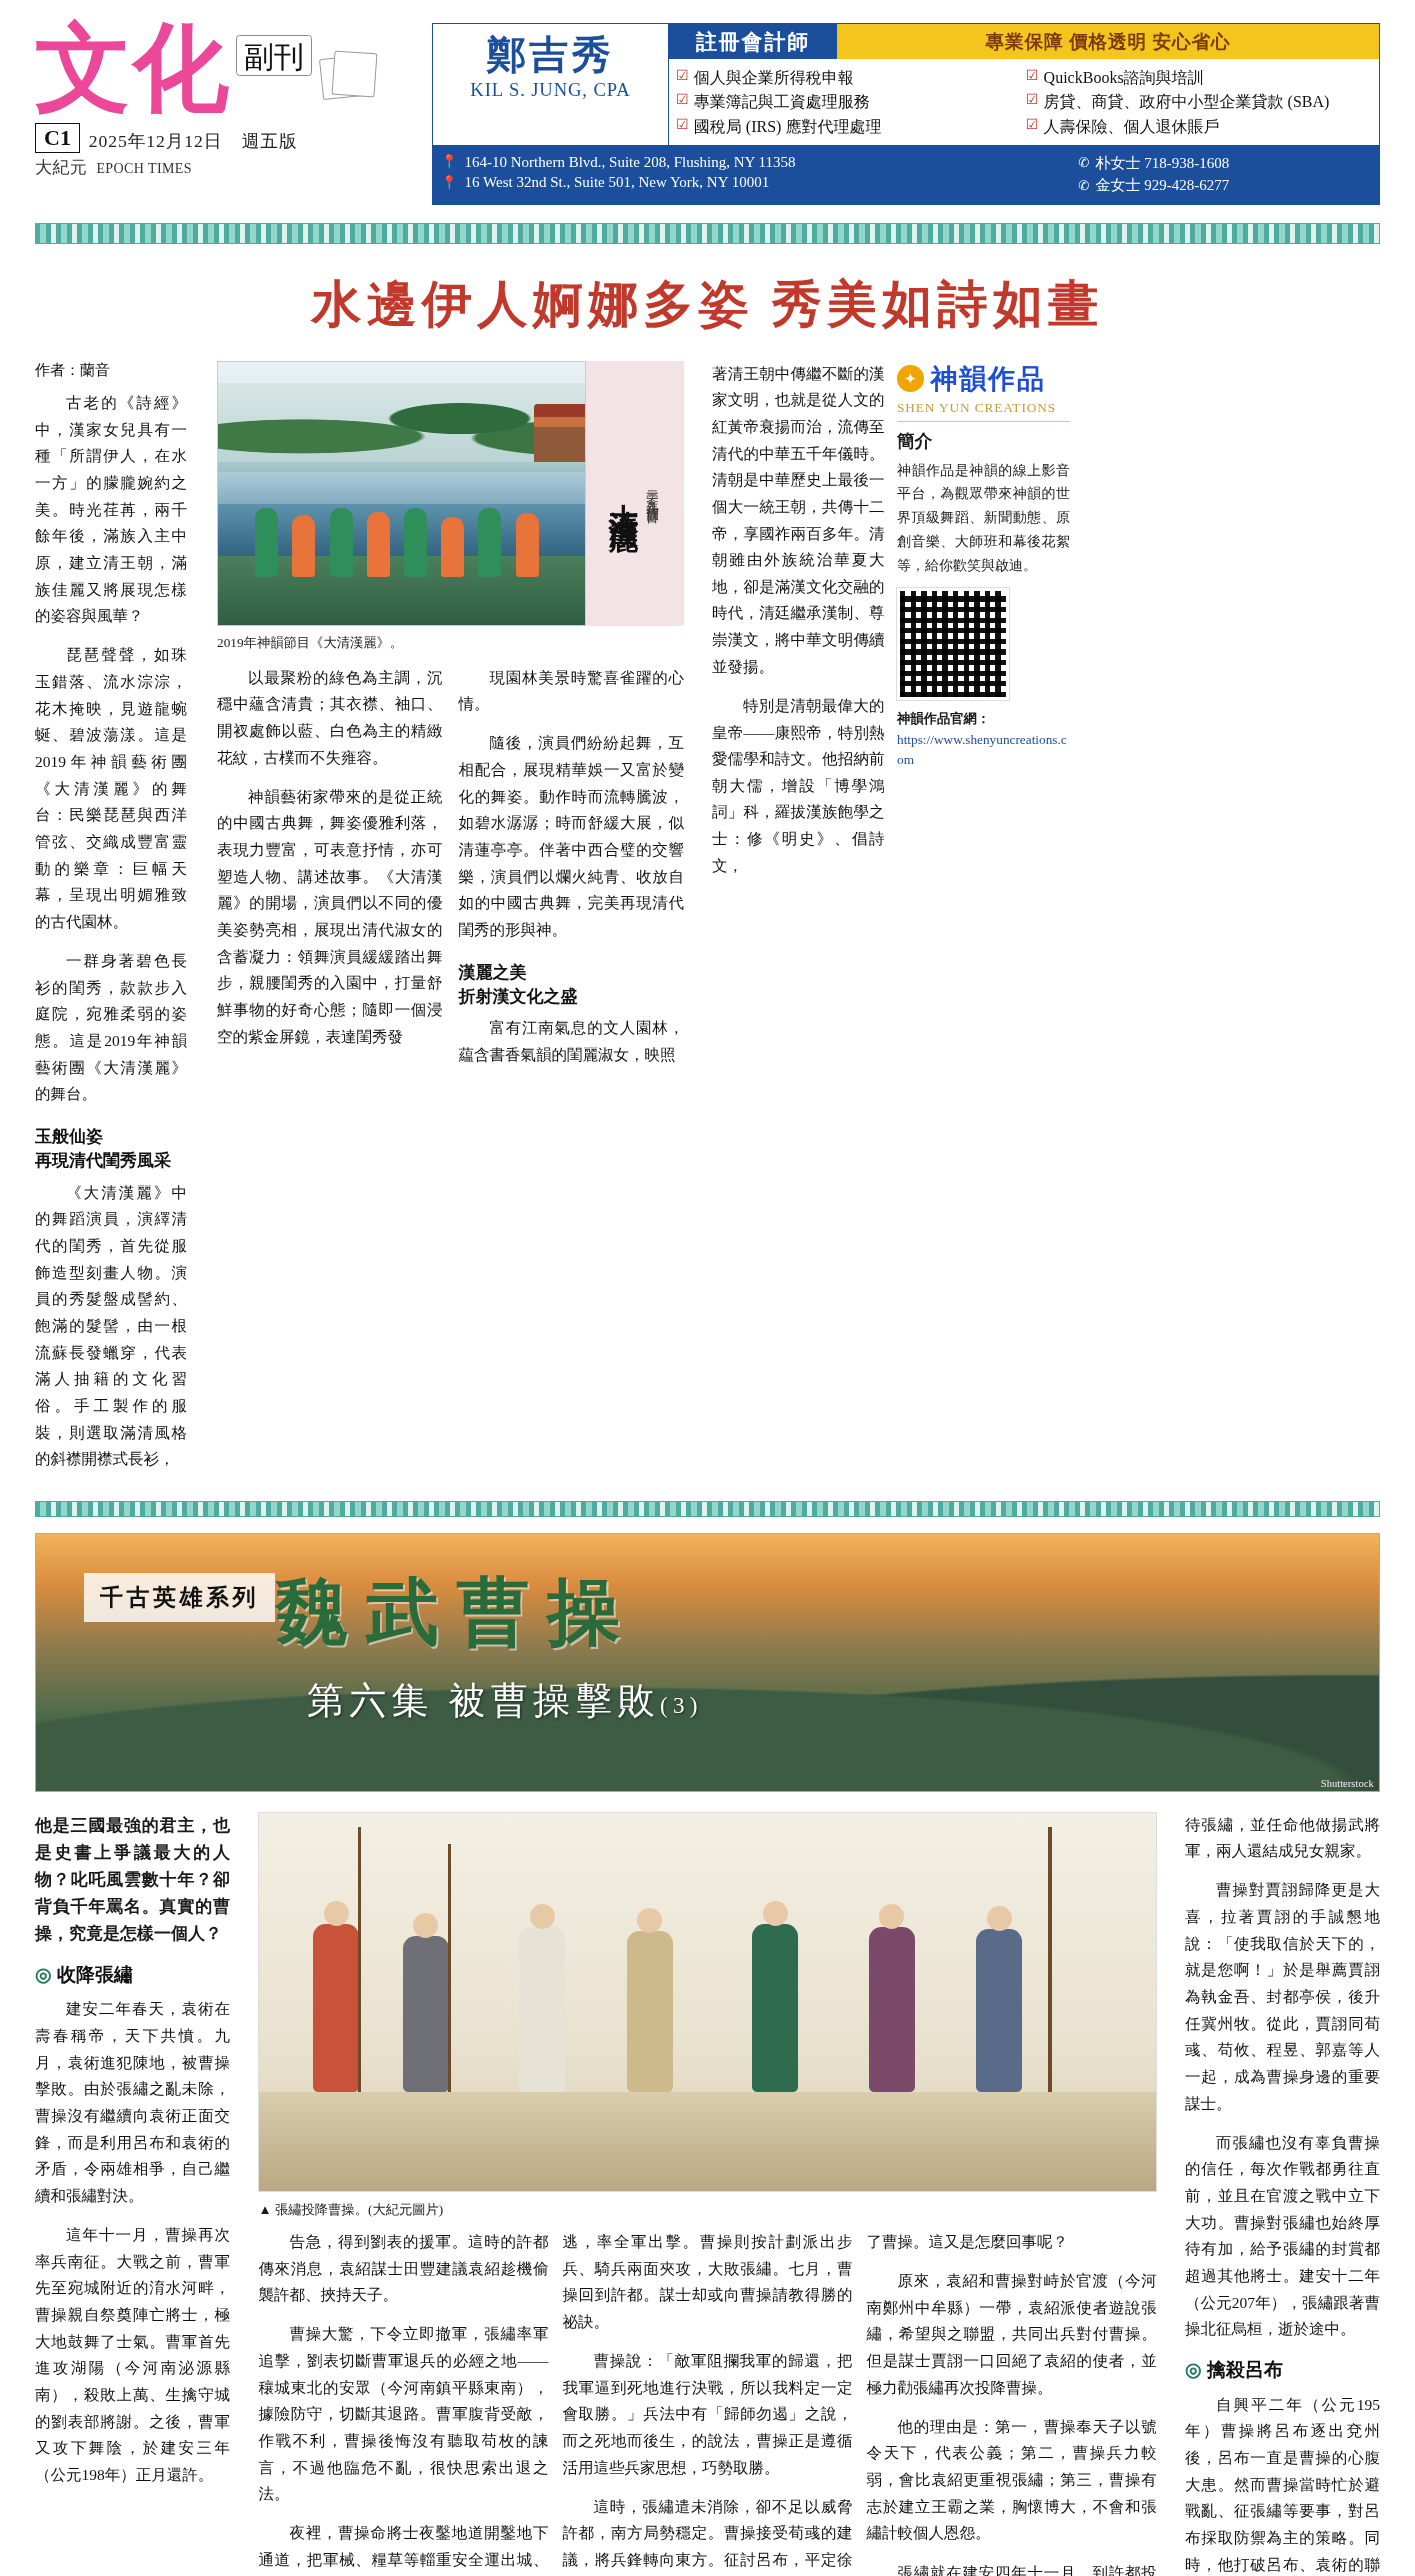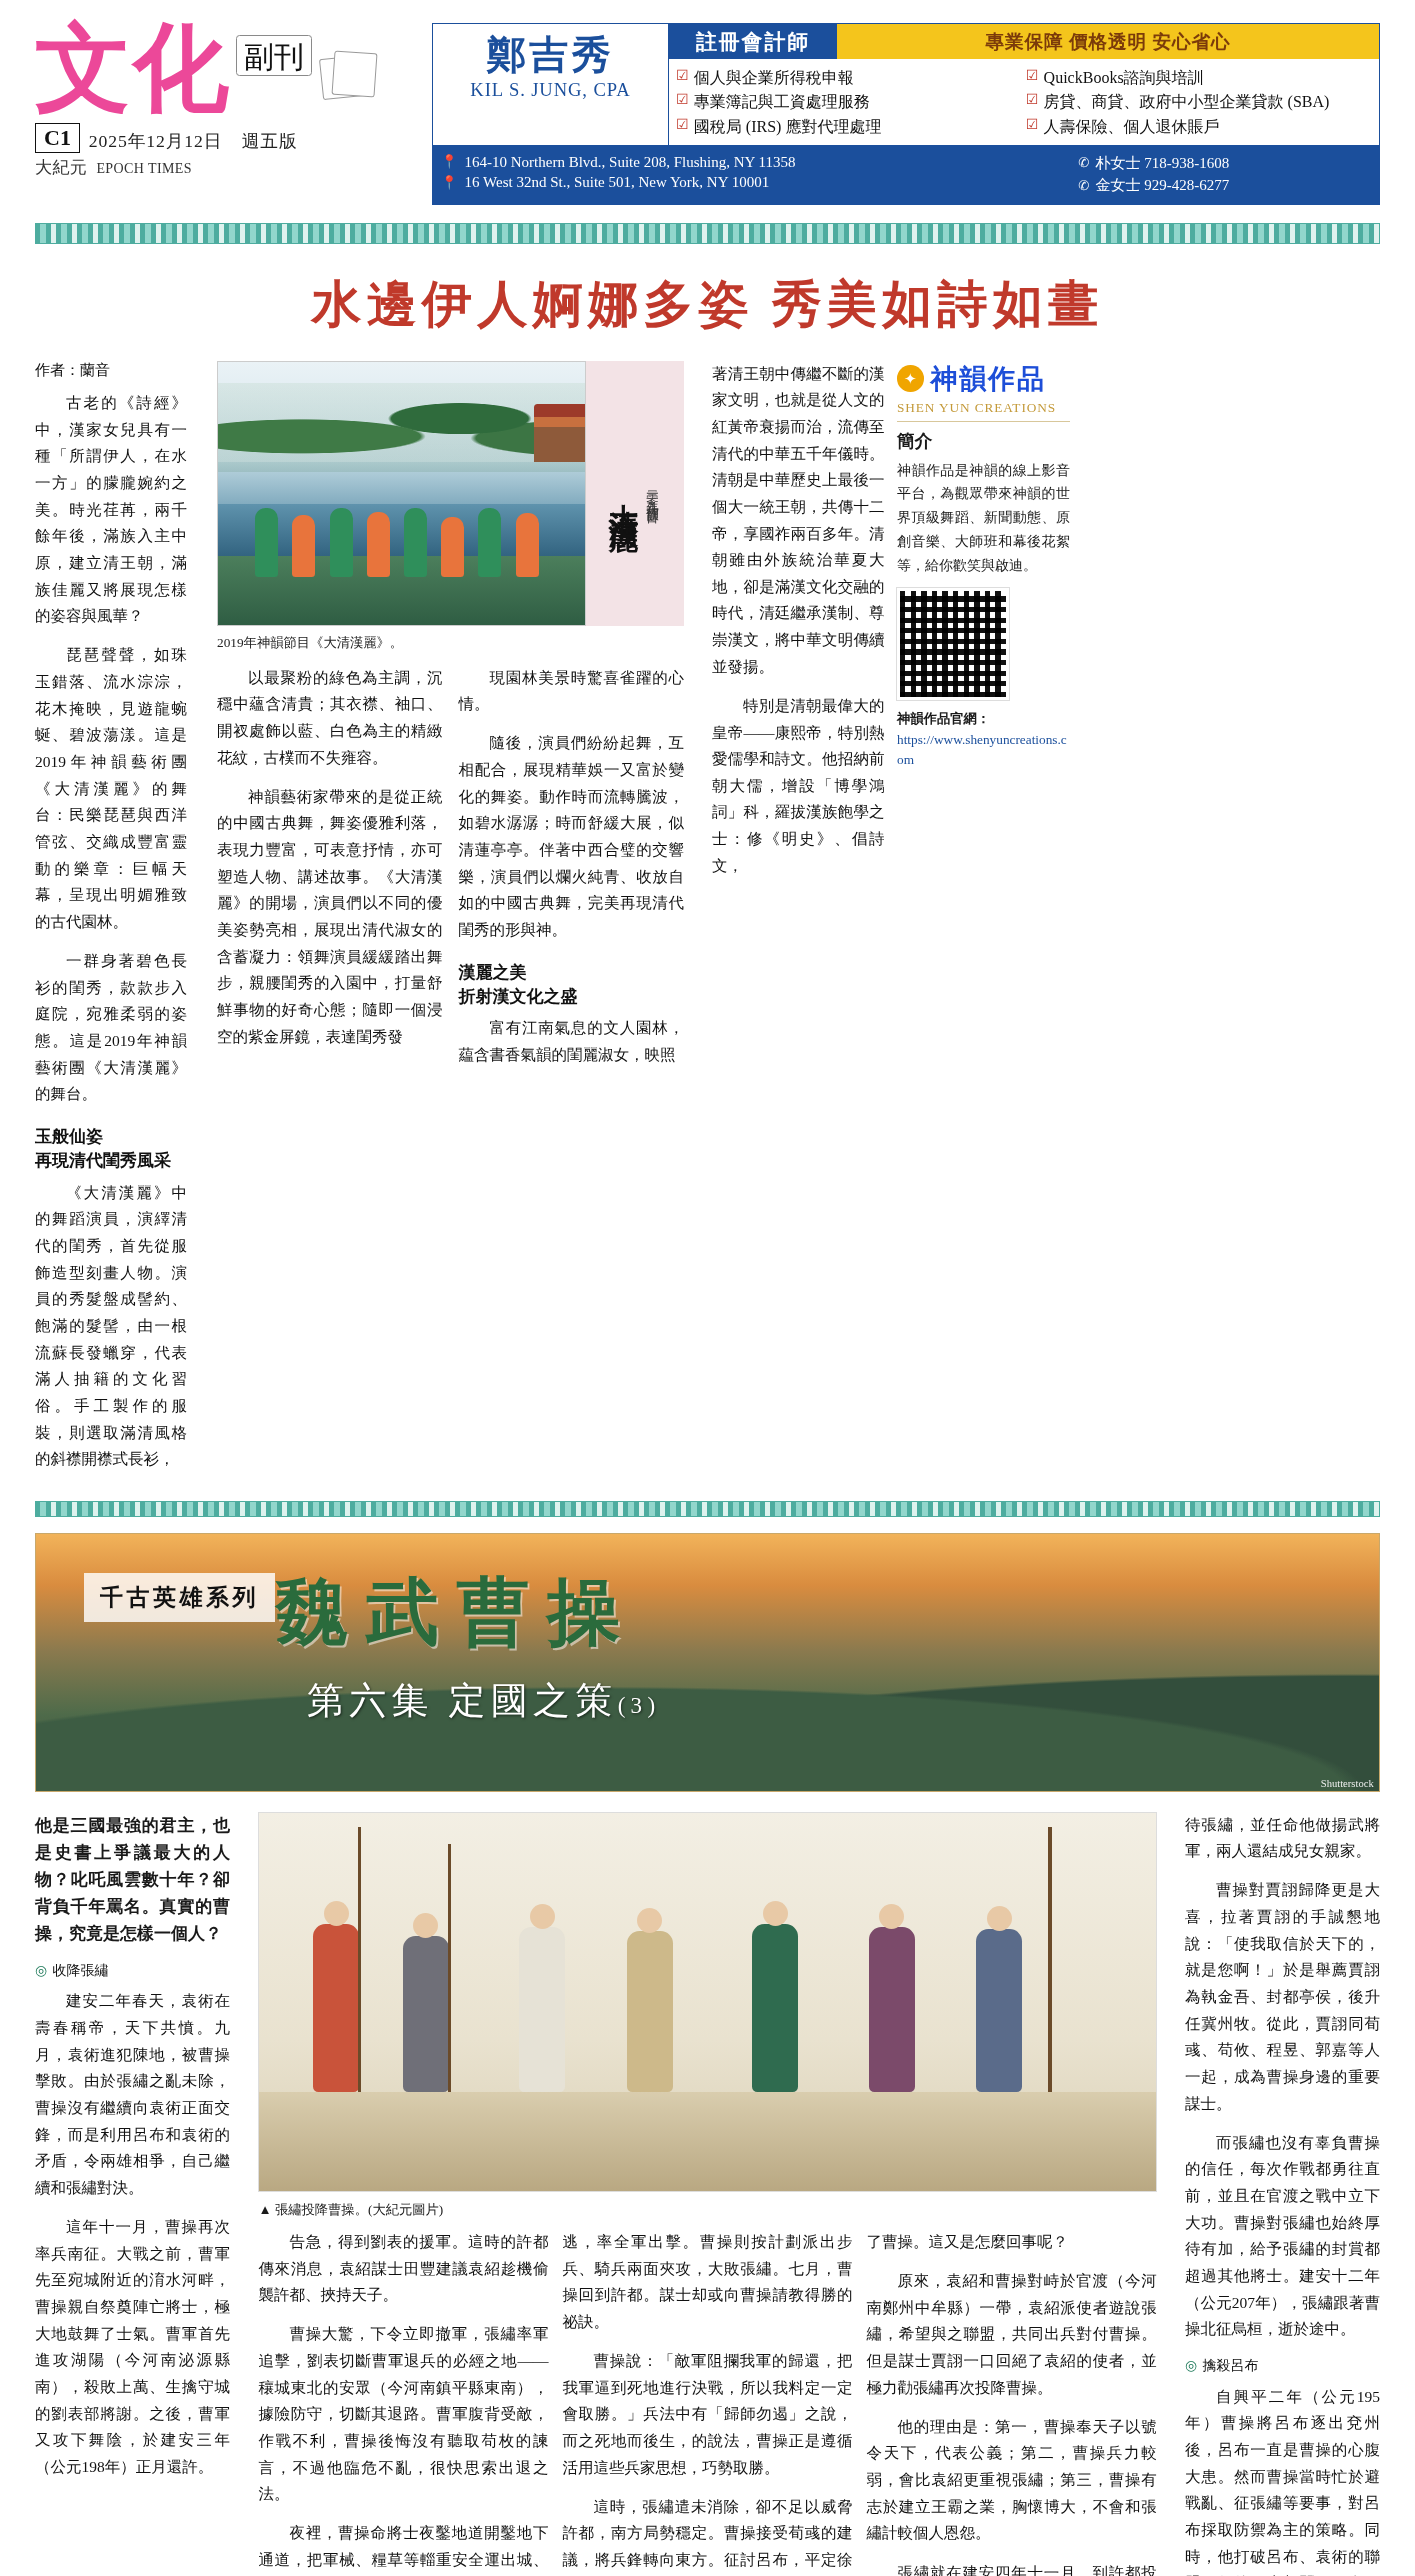--- a/index.html
+++ b/index.html
@@ -180,21 +180,21 @@
     position:absolute;left:271px;top:142px;font-size:37px;color:#fff;letter-spacing:5.3px;
     text-shadow:0.9px 0.9px 2.7px rgba(0,0,0,.6);
   }
   .banner-ep .n{font-size:23px;}
   .banner-credit{position:absolute;right:5.3px;bottom:1.8px;font-size:10.6px;color:#eee;}
 
   
   .art2{display:flex;padding:19.5px 35px 35px 35px;box-sizing:border-box;}
   .a2-left{width:211px;padding-right:16px;box-sizing:border-box;}
   .lead{font-size:17px;font-weight:700;line-height:1.6;text-align:justify;margin-bottom:14px;}
-  .sec-title{font-size:14px;font-weight:400;margin:14px 0 8.8px 0;color:#111;}
+  .sec-title{font-size:19px;font-weight:700;margin:14px 0 8.8px 0;color:#111;}
   .sec-title .dot{color:#1f7a5a;margin-right:5.3px;}
   .a2-mid{flex:1;padding:0 12.4px;box-sizing:border-box;}
   .illus{
     width:100%;height:380px;border:0.9px solid #ddd;box-sizing:border-box;
     background:linear-gradient(180deg,#f3efe4 0%,#e9e2cf 60%,#d9cfb4 100%);
     position:relative;overflow:hidden;
   }
   .illus .ground{position:absolute;left:0;bottom:0;width:100%;height:26%;
     background:linear-gradient(180deg,#d9cdae,#b9a882);}
   .fig{position:absolute;bottom:26%;width:46px;height:168px;border-radius:12.4px 12.4px 5.3px 5.3px;}
@@ -382,21 +382,21 @@
     </div>
   </div>
 
   <div class="band thin"></div>
 
   <div class="banner" style="margin-top:16px">
     <div class="hill"></div>
     <div class="banner-series">千古英雄系列</div>
     <div class="banner-title">魏武曹操</div>
     <div class="banner-ep">
-      <span>第六集 定國之策</span><span class="n">(3)</span>
+      <span>第六集 被曹操擊敗</span><span class="n">(3)</span>
     </div>
     <div class="banner-credit">Shutterstock</div>
   </div>
 
   <div class="art2">
     <div class="a2-left">
       <div class="lead">他是三國最強的君主，也是史書上爭議最大的人物？叱吒風雲數十年？卻背負千年罵名。真實的曹操，究竟是怎樣一個人？</div>
       <div class="sec-title">
         <span class="dot">◎</span><span>收降張繡</span>
       </div>

